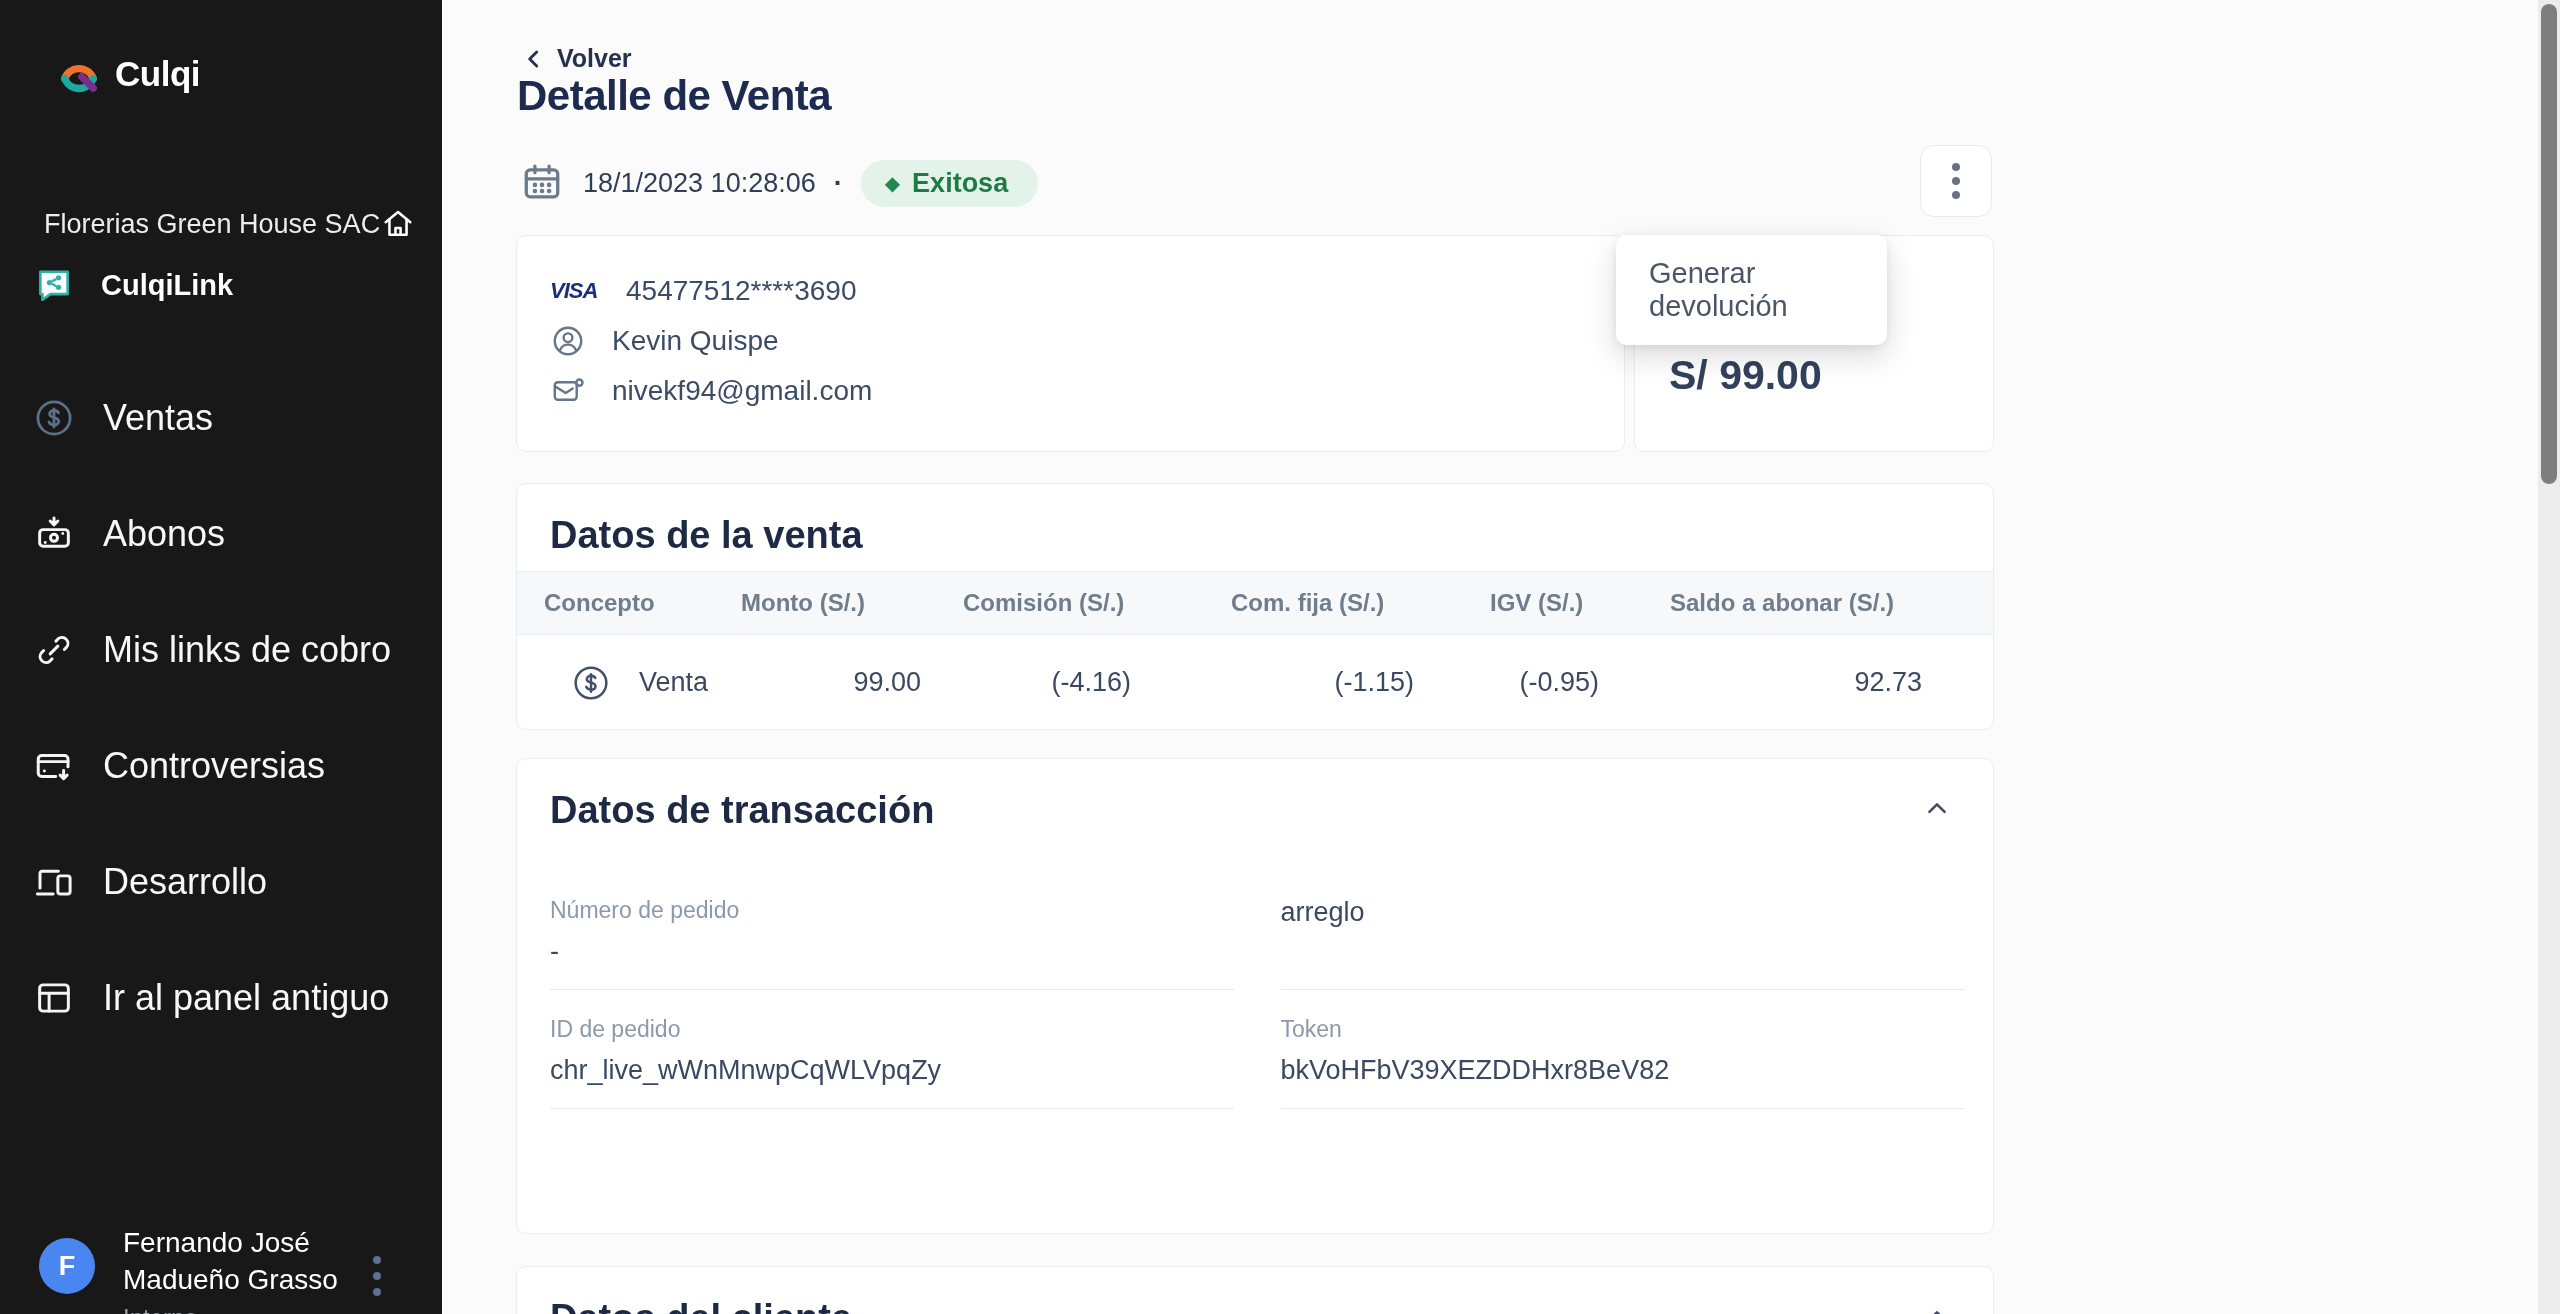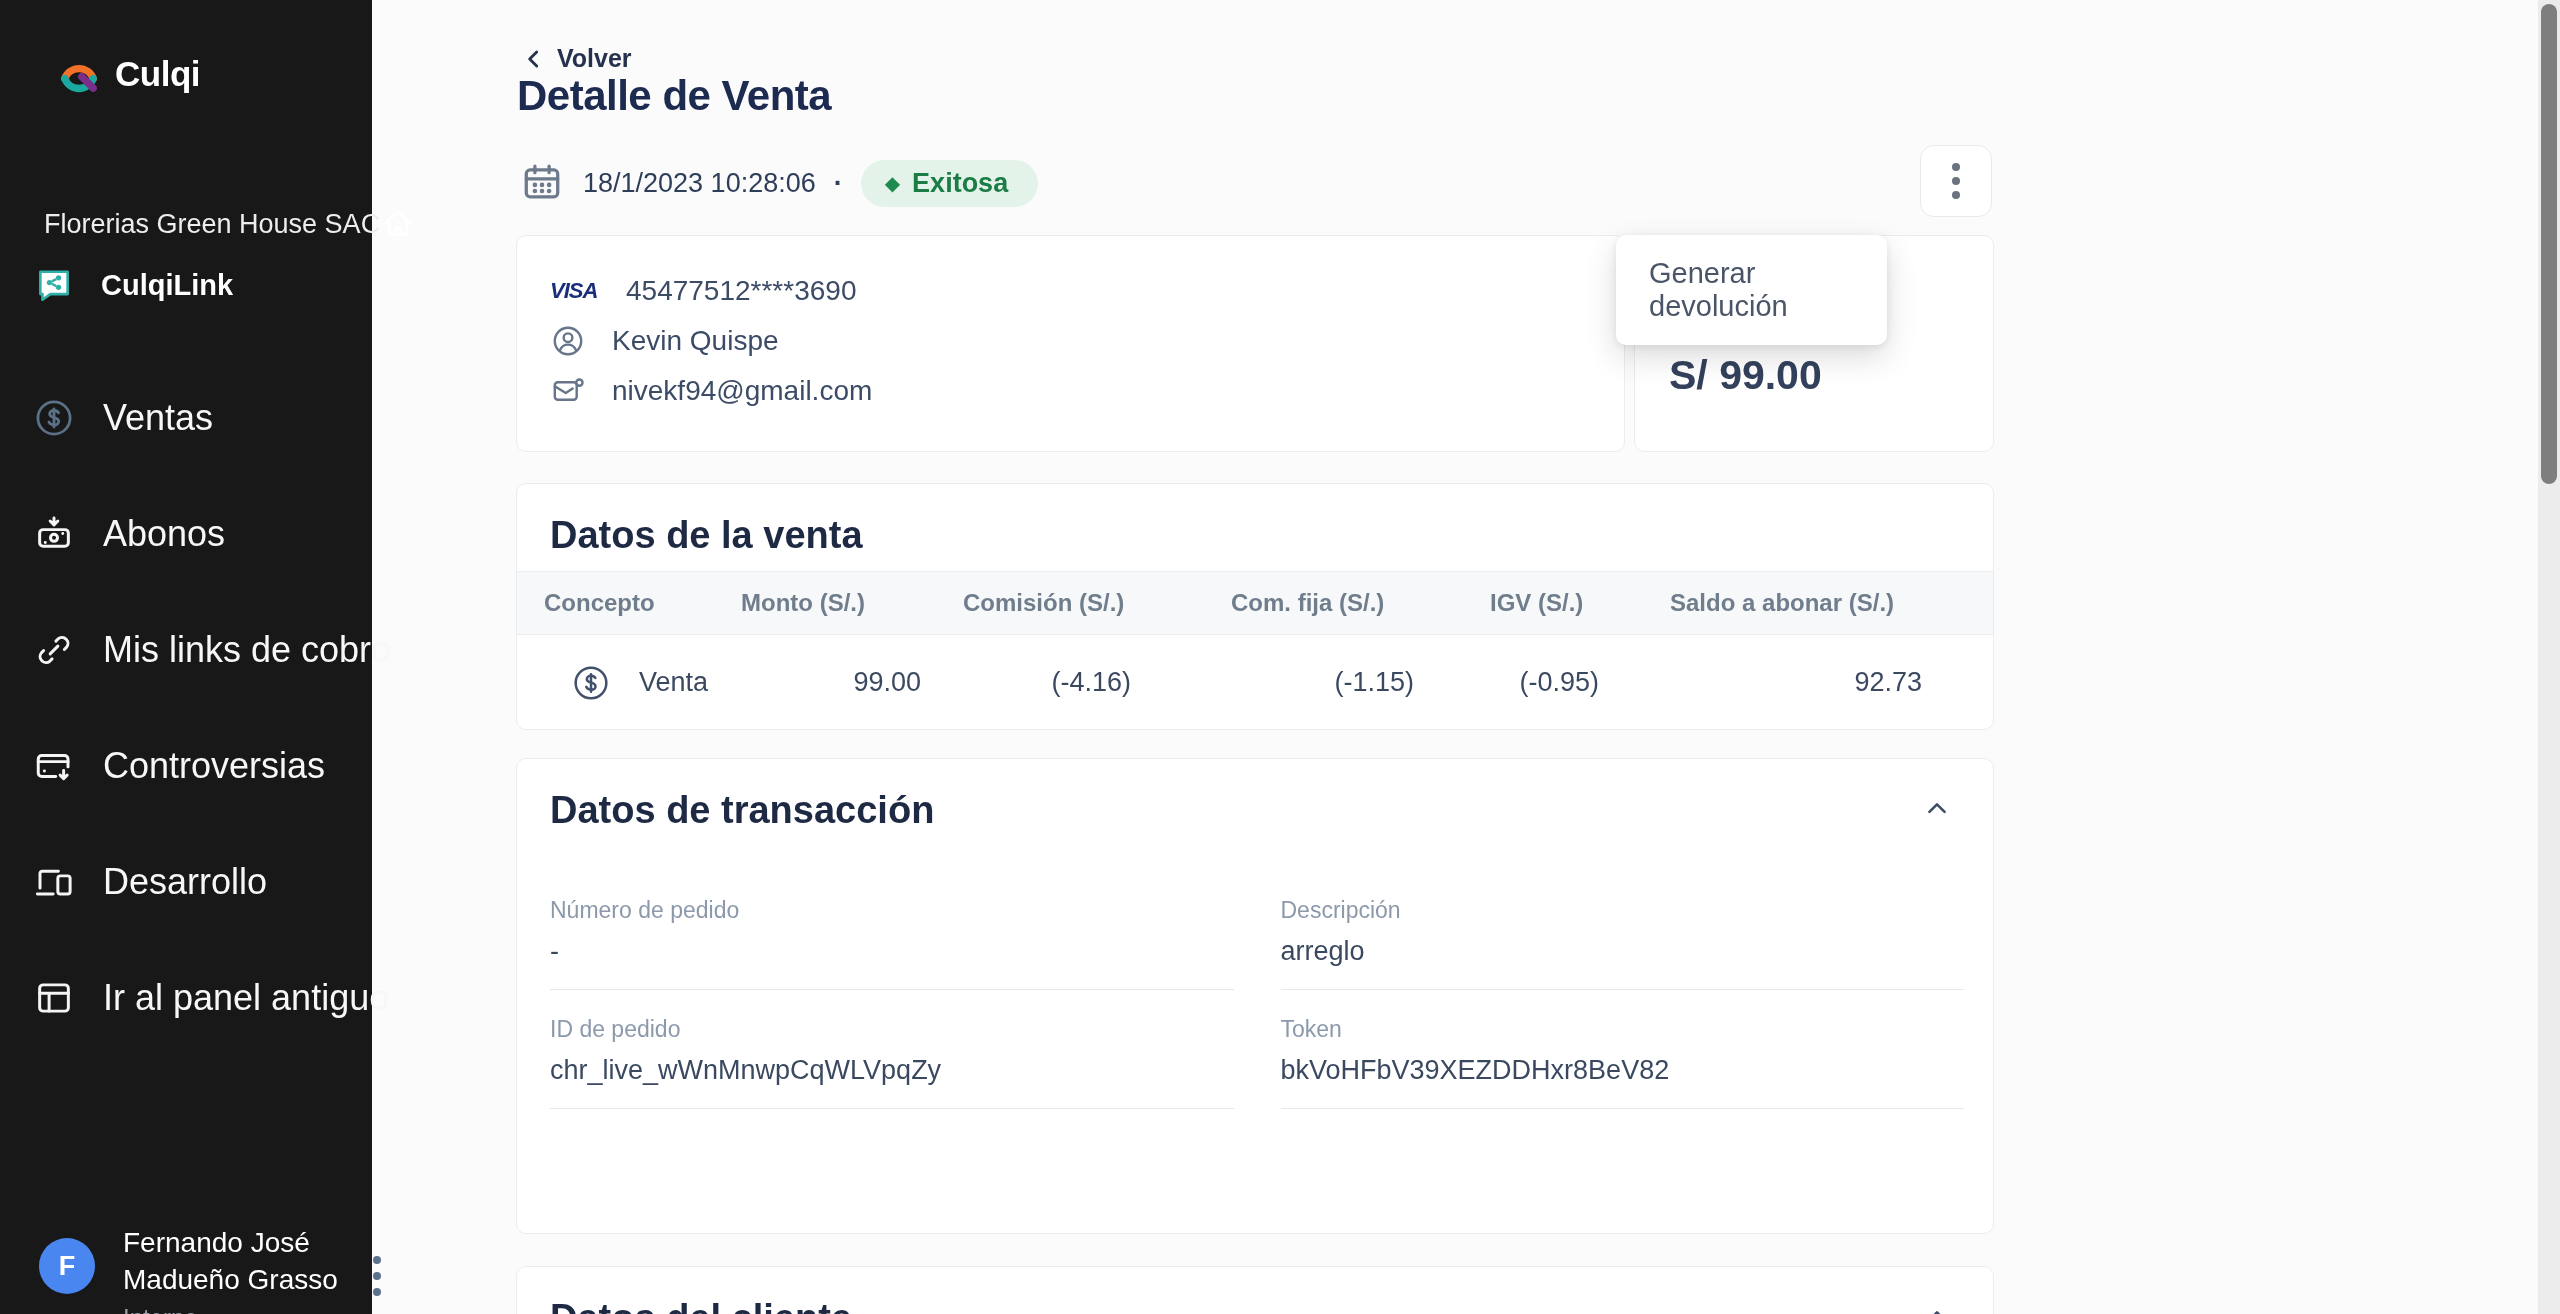--- a/index.html
+++ b/index.html
@@ -1,21 +1,21 @@
 <!DOCTYPE html>
 <html><head>
 <meta charset="utf-8">
 <style>
   * { margin:0; padding:0; box-sizing:border-box; }
   html,body { width:2560px; height:1314px; overflow:hidden; }
   body { font-family:"Liberation Sans", sans-serif; }
   .app { position:relative; width:2560px; height:1314px; background:#fbfbfc; overflow:hidden; }
 
   
-  .sidebar { position:absolute; left:0; top:0; width:372px; height:1314px; background:#181818; color:#fff; }
+  .sidebar { position:absolute; left:0; top:0; width:442px; height:1314px; background:#181818; color:#fff; }
   .logo-row { position:absolute; left:57px; top:52px; display:flex; align-items:center; gap:14px; cursor:pointer; }
   .logo-mark { width:44px; height:44px; }
   .logo-text { font-size:35px; font-weight:700; color:#ffffff; letter-spacing:-0.5px; }
   .merchant-row { position:absolute; left:44px; top:206px; width:385px; display:flex; align-items:center; cursor:pointer; }
   .merchant-name { font-size:27px; color:#ededed; white-space:nowrap; }
   .merchant-row svg { width:36px; height:36px; color:#ffffff; flex:none; }
   .culqilink-row { position:absolute; left:33px; top:264px; display:flex; align-items:center; gap:26px; cursor:pointer; }
   .culqilink-row svg { width:42px; height:42px; }
   .culqilink-label { font-size:29px; font-weight:600; color:#ffffff; }
   .nav { position:absolute; left:33px; top:390px; right:10px; }
@@ -298,21 +298,20 @@
     <div class="section-title">Datos de transacción</div>
     <svg class="collapse-chevron" viewBox="0 0 24 24" fill="none" stroke="currentColor" stroke-width="2.2" stroke-linecap="round" stroke-linejoin="round">
         <path d="M5.5 14.5L12 8l6.5 6.5"></path>
       </svg>
     <div class="fields">
       <div class="field">
         <div class="field-label">Número de pedido</div>
         <div class="field-value">-</div>
       </div>
       <div class="field">
-        <div class="field-label">Descripción</div>
         <div class="field-value">arreglo</div>
       </div>
       <div class="field">
         <div class="field-label">ID de pedido</div>
         <div class="field-value">chr_live_wWnMnwpCqWLVpqZy</div>
       </div>
       <div class="field">
         <div class="field-label">Token</div>
         <div class="field-value">bkVoHFbV39XEZDDHxr8BeV82</div>
       </div>

